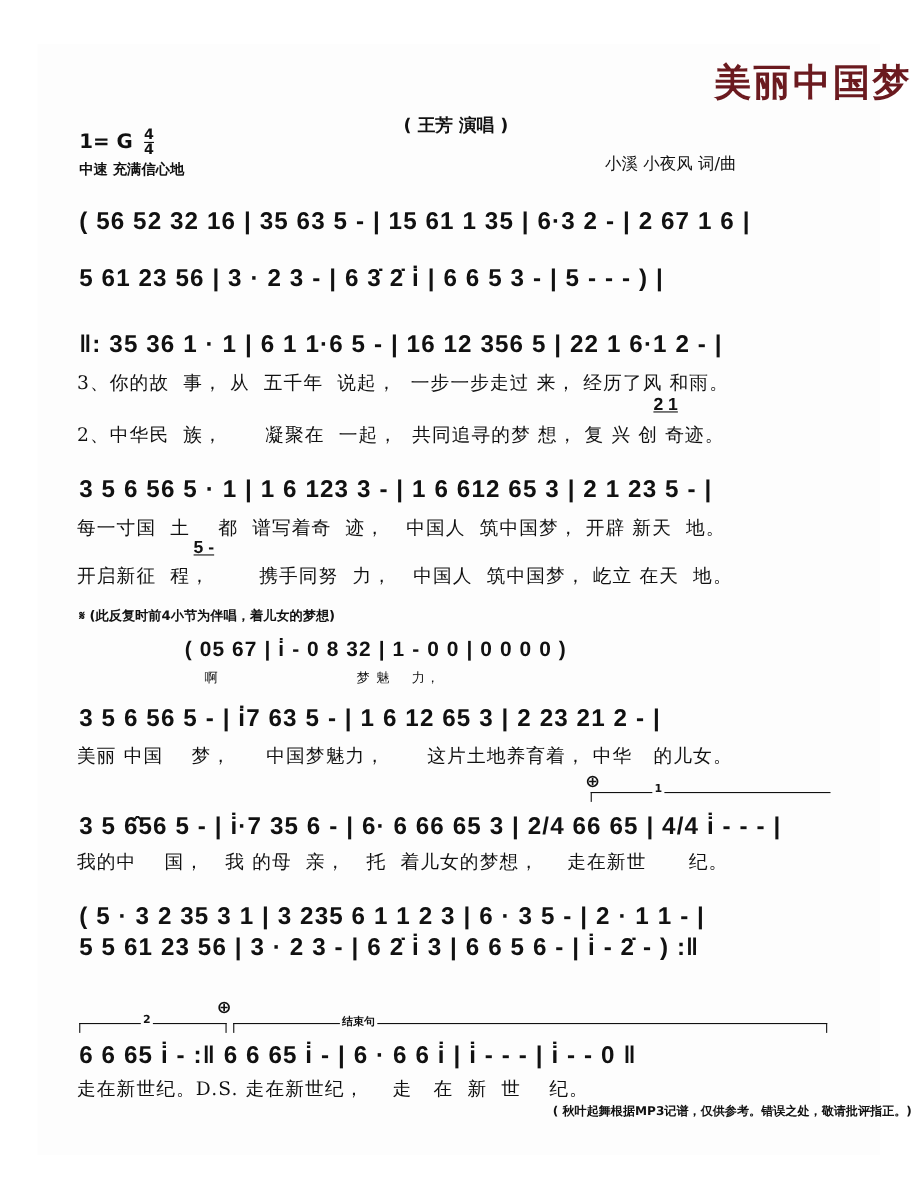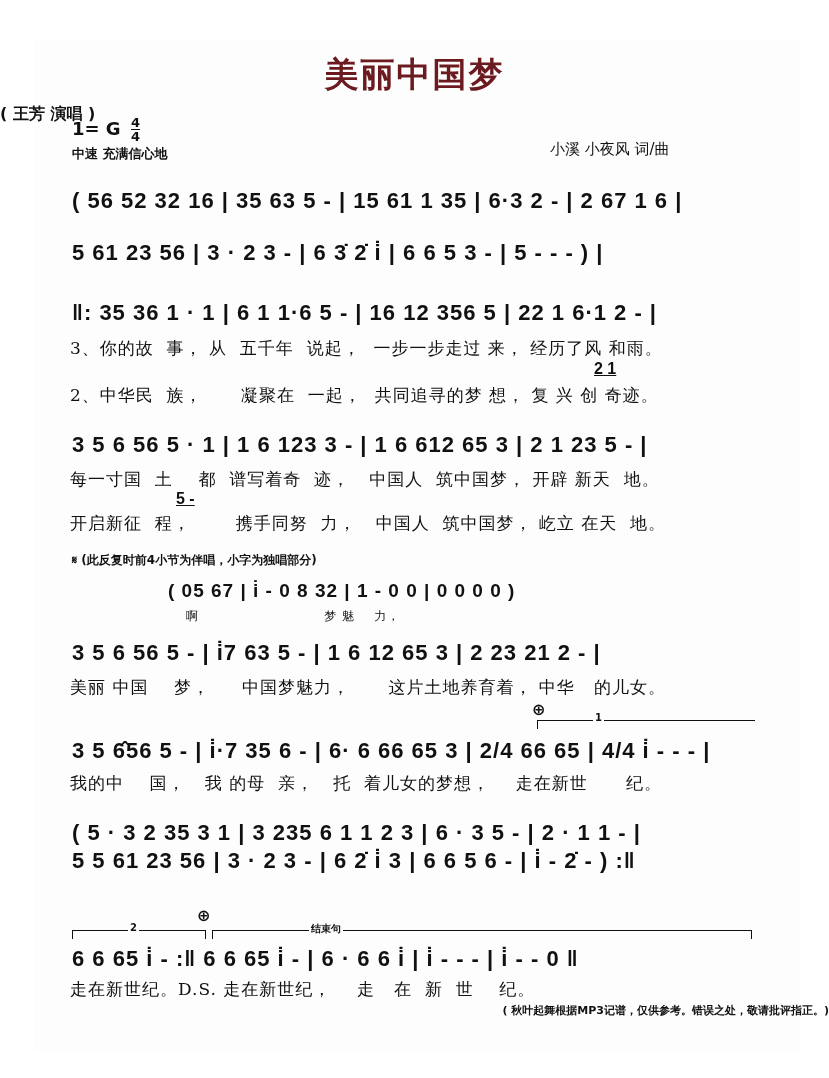--- a/index.html
+++ b/index.html
@@ -1,21 +1,21 @@
 <!DOCTYPE html>
 <html><head>
 <meta charset="utf-8">
 <style>
   html,body{margin:0;padding:0;}
   body{width:829px;height:1078px;background:#ffffff;position:relative;overflow:hidden;
        font-family:"DejaVu Sans",sans-serif;color:#111;}
   .sheet{position:absolute;left:34px;top:40px;width:766px;height:1010px;background:#fdfdfd;}
   .abs{position:absolute;white-space:nowrap;}
-  .title{left:0;width:829px;top:52px;text-align:center;font-size:34px;font-weight:bold;color:#6b1a1f;letter-spacing:2px;}
-  .singer{left:0;width:829px;top:104px;font-size:16px;font-weight:bold;}
+  .title{left:0;width:829px;top:52px;text-align:right;font-size:34px;font-weight:bold;color:#6b1a1f;letter-spacing:2px;}
+  .singer{left:0;width:829px;top:104px;text-align:center;font-size:16px;font-weight:bold;}
   .key{left:72px;top:116px;font-size:18px;font-weight:bold;}
   .frac{display:inline-block;vertical-align:middle;text-align:center;font-size:13px;line-height:13px;margin-left:4px;}
   .frac span{display:block;}
   .frac .n{border-bottom:1px solid #111;}
   .tempo{left:72px;top:145px;font-size:13px;font-weight:bold;}
   .author{left:550px;top:140px;font-size:15px;}
   .row{position:absolute;left:72px;width:690px;font-family:"Liberation Sans",sans-serif;font-weight:bold;font-size:22px;letter-spacing:1px;}
   .lyr{position:absolute;left:70px;font-family:"DejaVu Serif",serif;font-size:17px;letter-spacing:1px;white-space:pre;}
   .note-sm{position:absolute;font-family:"Liberation Sans",sans-serif;font-weight:bold;font-size:16px;text-decoration:underline;}
   .remark{left:72px;top:552px;font-size:12px;font-weight:bold;}
@@ -51,21 +51,21 @@
 <div class="row" style="top:300px">‖: 35 36 1 · 1 | 6 1 1·6 5 - | 16 12 356 5 | 22 1 6·1 2 - |</div>
 <div class="lyr" style="top:337px">3、你的故  事， 从  五千年  说起，  一步一步走过 来， 经历了风 和雨。</div>
 <div class="note-sm" style="left:594px;top:360px">2 1</div>
 <div class="lyr" style="top:384px">2、中华民  族，      凝聚在  一起，  共同追寻的梦 想， 复 兴 创 奇迹。</div>
 
 <div class="row" style="top:432px">3 5 6 56 5 · 1 | 1 6 123 3 - | 1 6 612 65 3 | 2 1 23 5 - |</div>
 <div class="lyr" style="top:468px">每一寸国  土    都  谱写着奇  迹，   中国人  筑中国梦， 开辟 新天  地。</div>
 <div class="note-sm" style="left:176px;top:490px">5  -</div>
 <div class="lyr" style="top:512px">开启新征  程，       携手同努  力，   中国人  筑中国梦， 屹立 在天  地。</div>
 
-<div class="abs remark">𝄋 (此反复时前4小节为伴唱，小字为独唱部分)</div>
+<div class="abs remark">𝄋 (此反复时前4小节为伴唱，着儿女的梦想)</div>
 <div class="row" style="top:580px;left:168px;font-size:19px;width:600px">( 05 67 | i̇  -  0 8 32 | 1 -  0  0 | 0  0 0 0 )</div>
 <div class="lyr" style="top:608px;left:186px;font-size:12px">啊                          梦 魅    力，</div>
 
 <div class="row" style="top:640px">3 5  6 56  5  -  | i̇7 63 5  -  | 1 6 12 65 3 | 2 23 21 2 - |</div>
 <div class="lyr" style="top:676px">美丽 中国    梦，     中国梦魅力，      这片土地养育着， 中华   的儿女。</div>
 
 <div class="coda" style="left:532px;top:700px">⊕</div>
 <div class="bracket l" style="left:537px;top:720px;width:217px">
   <span class="blabel" style="left:55px">1</span>
 </div>

